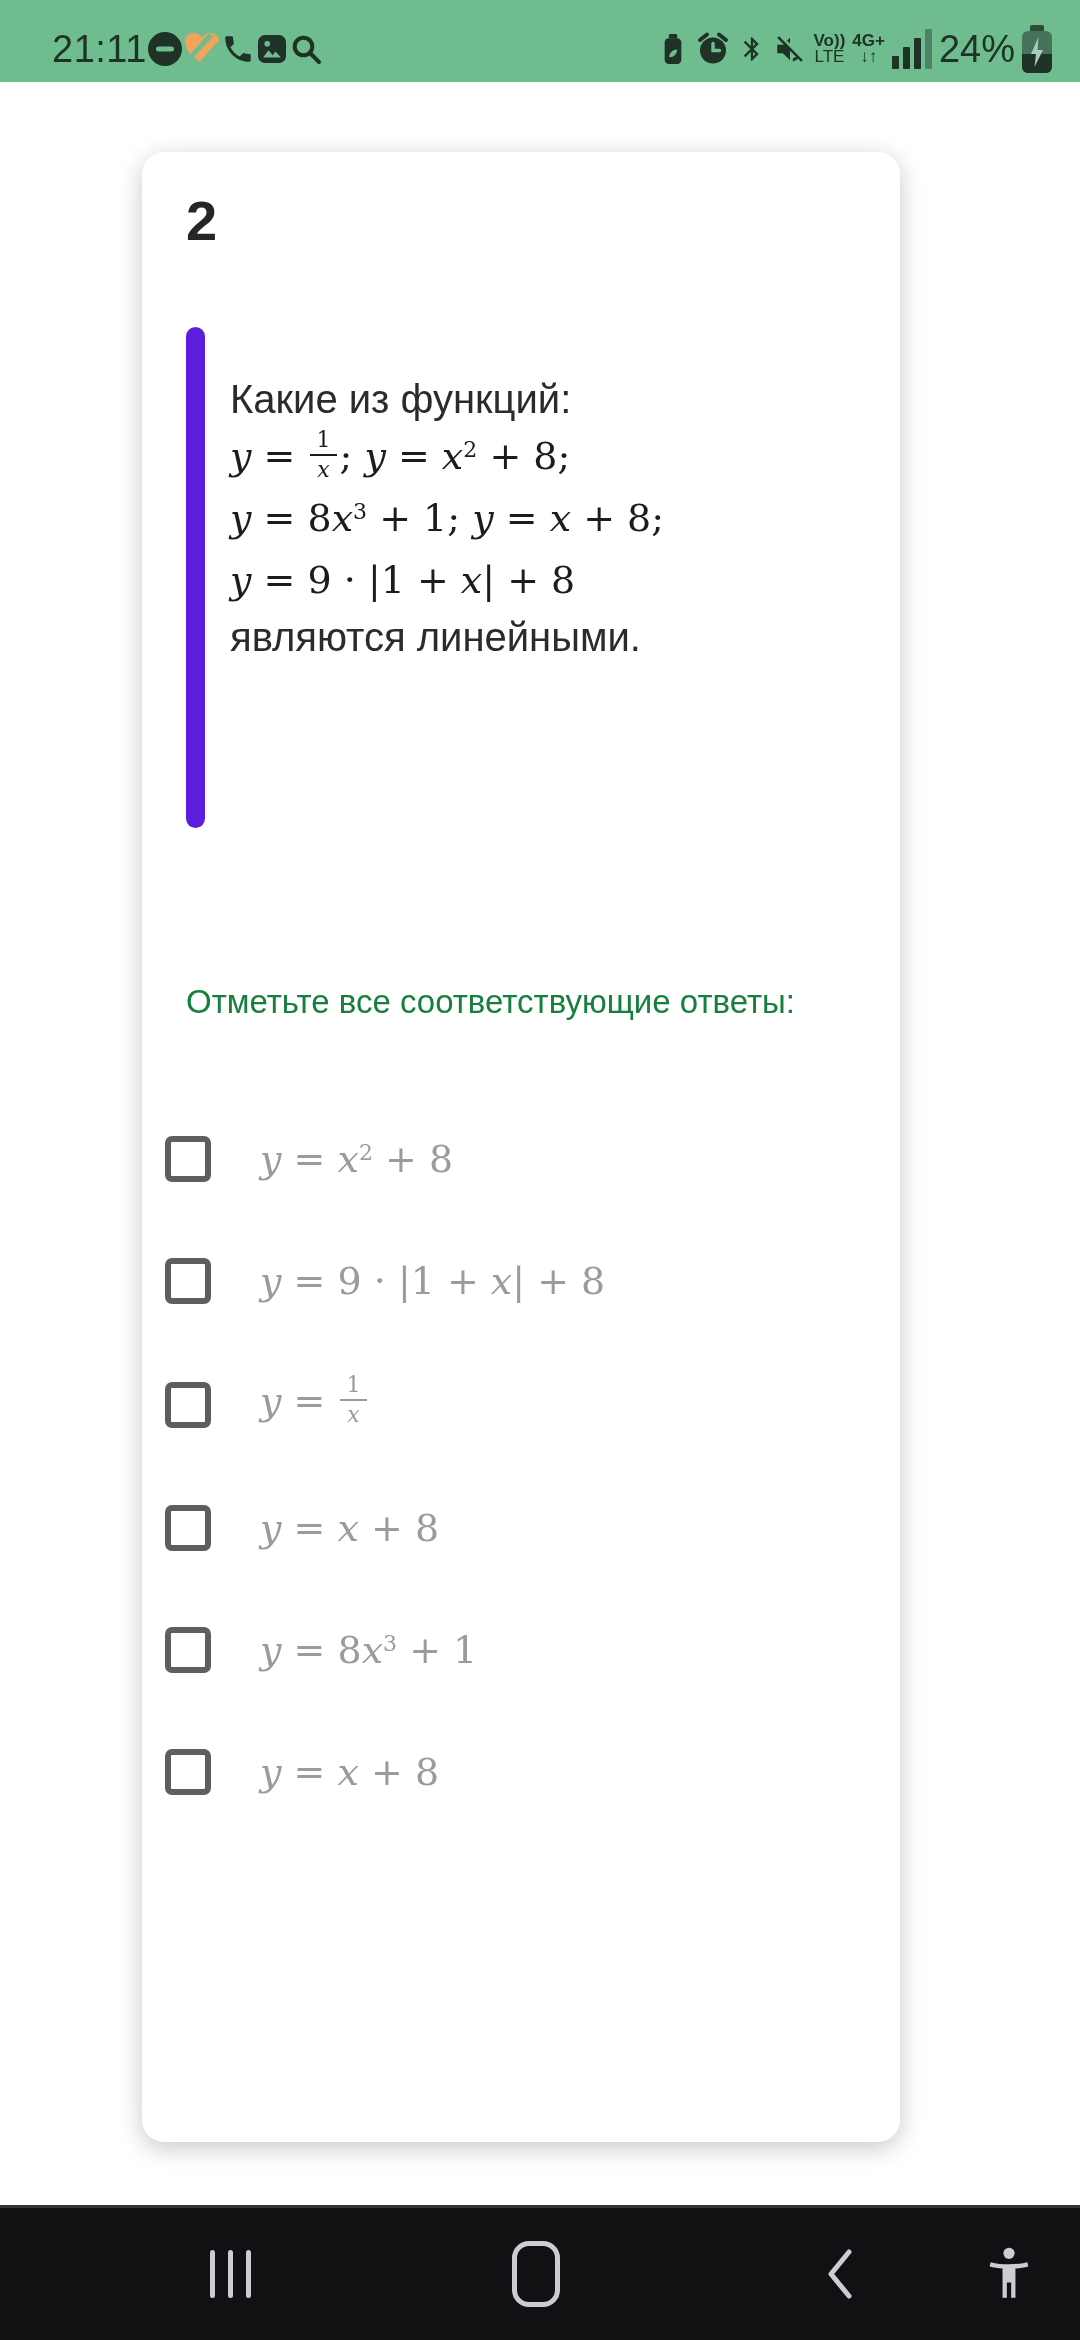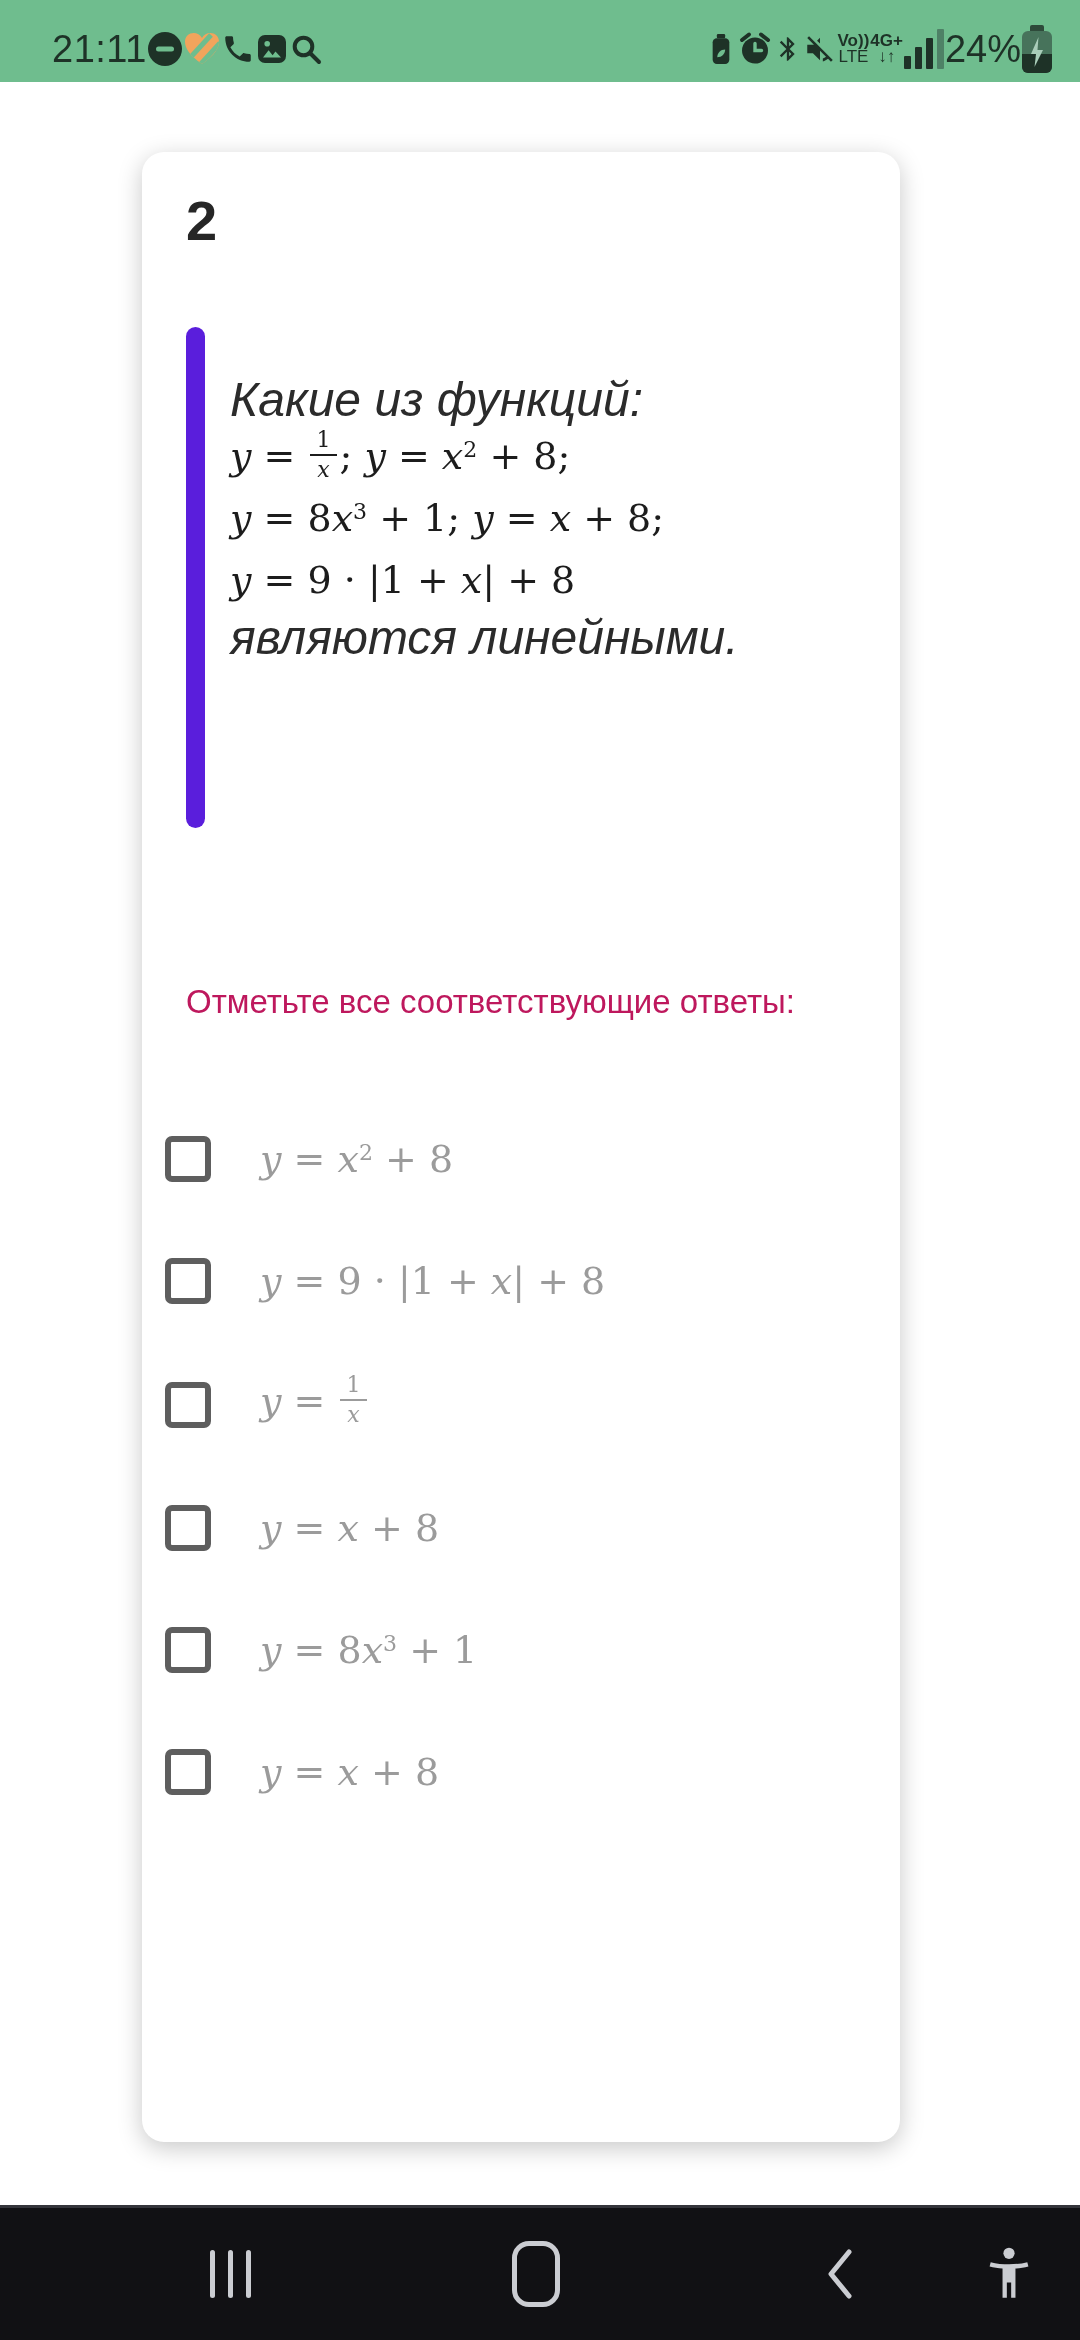--- a/index.html
+++ b/index.html
@@ -9,21 +9,21 @@
   }
   
   .status-bar{
     position:absolute;left:0;top:0;width:1080px;height:82px;
     background:var(--statusbar-bg,#6FBD8E);color:var(--statusbar-icon,#1E3227);
     display:flex;align-items:center;justify-content:space-between;
     padding:16px 28px 0 52px;box-sizing:border-box;
   }
   .sb-left,.sb-right{display:flex;align-items:center;}
   .sb-left{}
-  .sb-right{gap:1px;}
+  .sb-right{gap:7px;}
   .sb-time{font-size:38px;letter-spacing:.5px;}
   .sb-pct{font-size:38px;}
   .status-bar svg{display:block;}
   .mini-stack{display:flex;flex-direction:column;align-items:center;line-height:16px;}
   .mini-stack .l1{font-size:17px;font-weight:700;}
   .mini-stack .l2{font-size:17px;font-weight:400;}
   .sig{display:flex;align-items:flex-end;gap:4px;height:40px;}
   .sig span{width:7px;background:var(--statusbar-icon,#1E3227);border-radius:1px;display:block;}
   .sig .b1{height:13px;} .sig .b2{height:22px;} .sig .b3{height:31px;}
   .sig .b4{height:40px;background:#4E8166;}
@@ -33,29 +33,29 @@
   .bat-fill{position:absolute;left:0;bottom:0;width:100%;height:46%;background:#1E3227;}
   .bat-bolt{position:absolute;left:0;top:0;width:100%;height:100%;}
   
   .card{
     position:absolute;left:142px;top:152px;width:758px;height:1990px;
     background:#fff;border-radius:22px;box-shadow:0 6px 24px rgba(0,0,0,.22);
   }
   .q-number{position:absolute;left:44px;top:38px;font-size:56px;font-weight:600;color:#262626;line-height:1.1;}
   .accent-bar{position:absolute;left:44px;top:175px;width:19px;height:501px;border-radius:10px;background:var(--accent,#5A1EDC);}
   .q-text{position:absolute;left:88px;top:219px;width:668px;}
-  .q-intro,.q-outro{font-size:48px;line-height:57px;color:#2B2B2B;font-style:italic;}
+  .q-intro,.q-outro{font-size:40px;line-height:57px;color:#2B2B2B;}
   .math{font-family:"DejaVu Serif",serif;color:#1C1C1C;}
   .math-line{font-size:38px;line-height:57px;}
   .m-i{font-style:italic;}
   .m-sup{font-size:.58em;position:relative;top:-.55em;}
   .m-frac{display:inline-flex;flex-direction:column;align-items:center;vertical-align:middle;margin:0 3px;transform:translateY(-5px);}
   .m-num{font-size:.58em;line-height:1.05;padding:0 6px 3px;border-bottom:2px solid currentColor;}
   .m-den{font-size:.58em;line-height:1.05;padding-top:2px;font-style:italic;}
-  .instruction{position:absolute;left:44px;top:820px;width:620px;font-size:33px;line-height:60px;color:#be185d;}
+  .instruction{position:absolute;left:44px;top:820px;width:620px;font-size:33px;line-height:60px;color:#15803d;}
   .options{position:absolute;left:23px;top:976px;width:710px;margin-top:6px;}
   .option-row{display:flex;align-items:center;min-height:50px;margin-bottom:72px;}
   .checkbox{width:34px;height:34px;border:6px solid #5E5E5E;border-radius:7px;flex:0 0 auto;background:#fff;}
   .option-label{margin-left:49px;font-size:38px;color:var(--option-text,#9B9B9B);font-family:"DejaVu Serif",serif;}
   
   .nav-bar{
     position:absolute;left:0;top:2205px;width:1080px;height:135px;
     background:var(--navbar-bg,#111114);border-top:3px solid #34353B;box-sizing:border-box;
   }
   .nav-btn{position:absolute;top:0;height:132px;display:flex;align-items:center;justify-content:center;}

